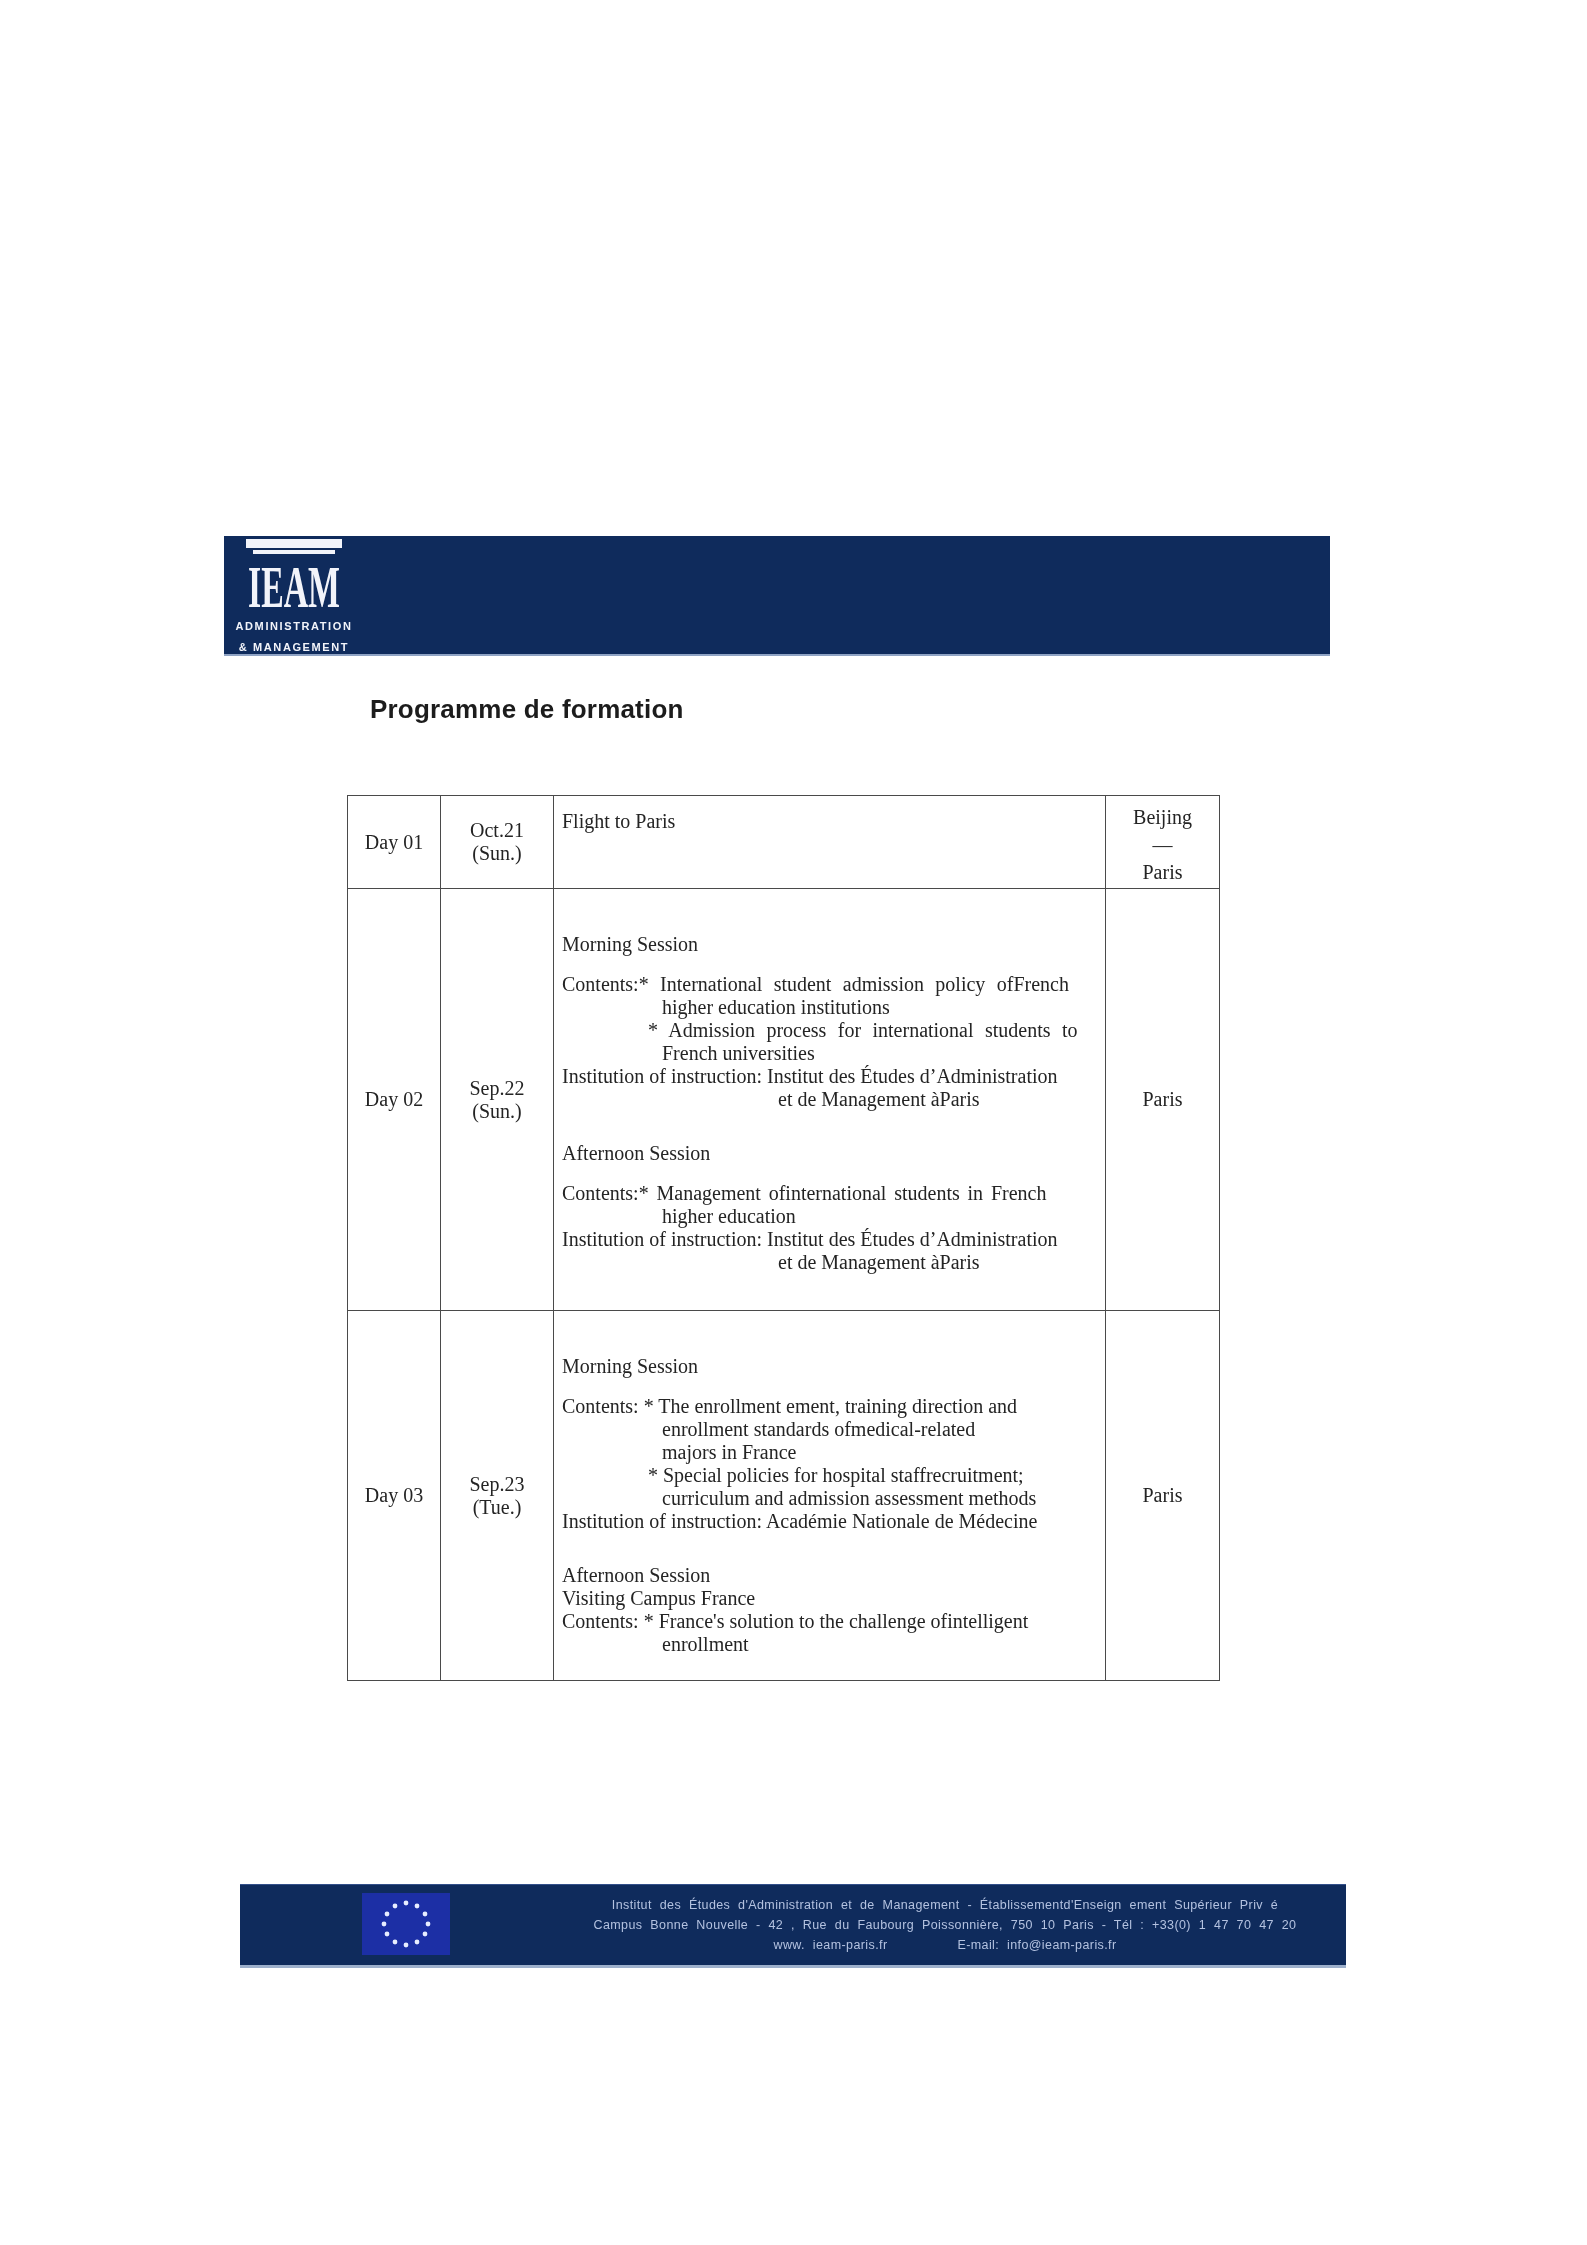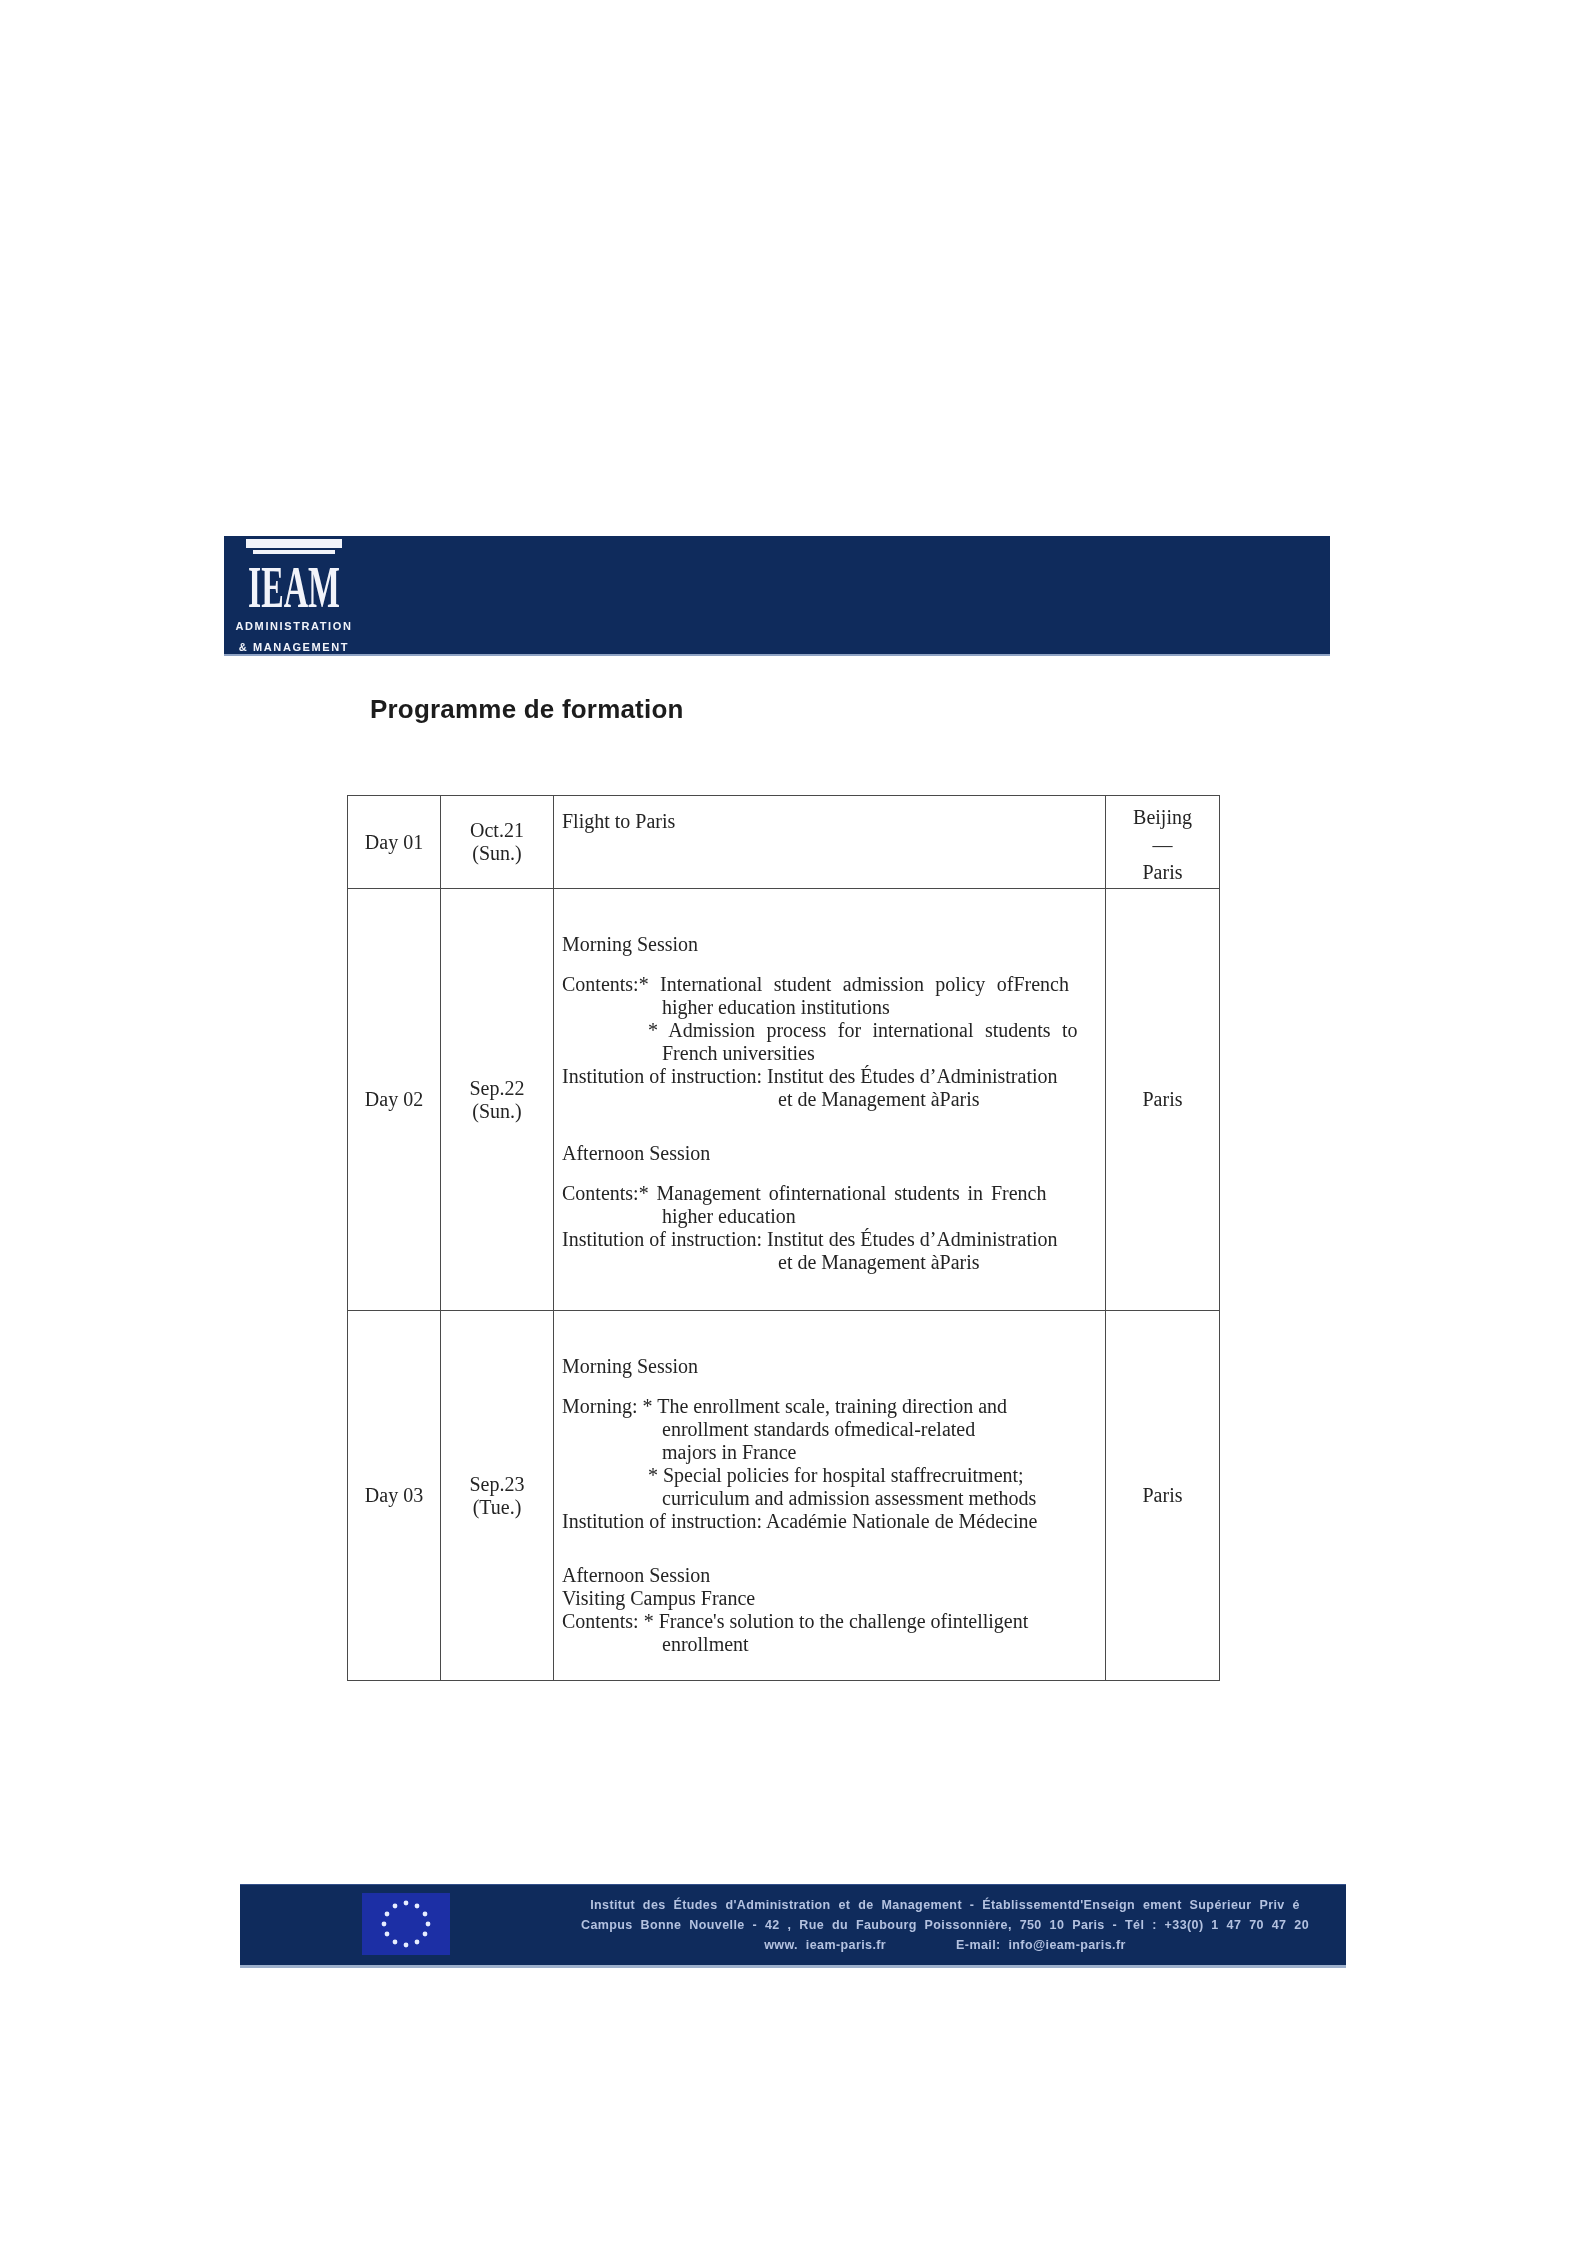--- a/index.html
+++ b/index.html
@@ -57,21 +57,21 @@
   .sp-before-sm{}
   
   .footer-band{
     position:absolute;left:240px;top:1884px;width:1106px;height:80px;
     background:#0f2b5c;border-bottom:3px solid #9db0cc;border-top:1px solid #33508a;
   }
   .eu-flag{position:absolute;left:122px;top:8px;width:88px;height:62px;background:#1c2fa5;}
   .footer-text{
     position:absolute;left:300px;top:10px;width:810px;text-align:center;
     font-family:"Liberation Sans",sans-serif;font-size:12.5px;line-height:1.6;
-    color:#b4c2e0;letter-spacing:0.4px;word-spacing:4px;font-weight:bold;
+    color:#b4c2e0;letter-spacing:0.4px;word-spacing:4px;
   }
   .footer-gap{display:inline-block;width:70px;}
 </style>
 </head>
 <body>
 
 <div class="header-band">
   <div class="logo">
     <svg width="140" height="74" viewBox="0 0 140 74">
       <rect x="22" y="2" width="96" height="9" fill="#f2f4fa"></rect>
@@ -136,21 +136,21 @@
   </tr>
 
   <tr style="height:370px;">
     <td class="cell-center">Day 03</td>
     <td class="cell-center date-cell">
       <div>Sep.23</div>
       <div>(Tue.)</div>
     </td>
     <td class="content-cell tall">
       <div class="line sp-after">Morning Session</div>
-      <div class="line">Morning:  * The enrollment scale, training direction and</div>
+      <div class="line">Contents:  * The enrollment ement, training direction and</div>
       <div class="line ind-body">enrollment standards ofmedical-related</div>
       <div class="line ind-body">majors in France</div>
       <div class="line ind-ast sp-before-sm">* Special policies for hospital staffrecruitment;</div>
       <div class="line ind-body">curriculum and admission assessment methods</div>
       <div class="line">Institution of instruction: Académie Nationale de Médecine</div>
       <div class="line sp-before">Afternoon Session</div>
       <div class="line sp-before-sm">Visiting Campus France</div>
       <div class="line sp-before-sm">Contents:  * France's solution to the challenge ofintelligent</div>
       <div class="line ind-body">enrollment</div>
     </td>

